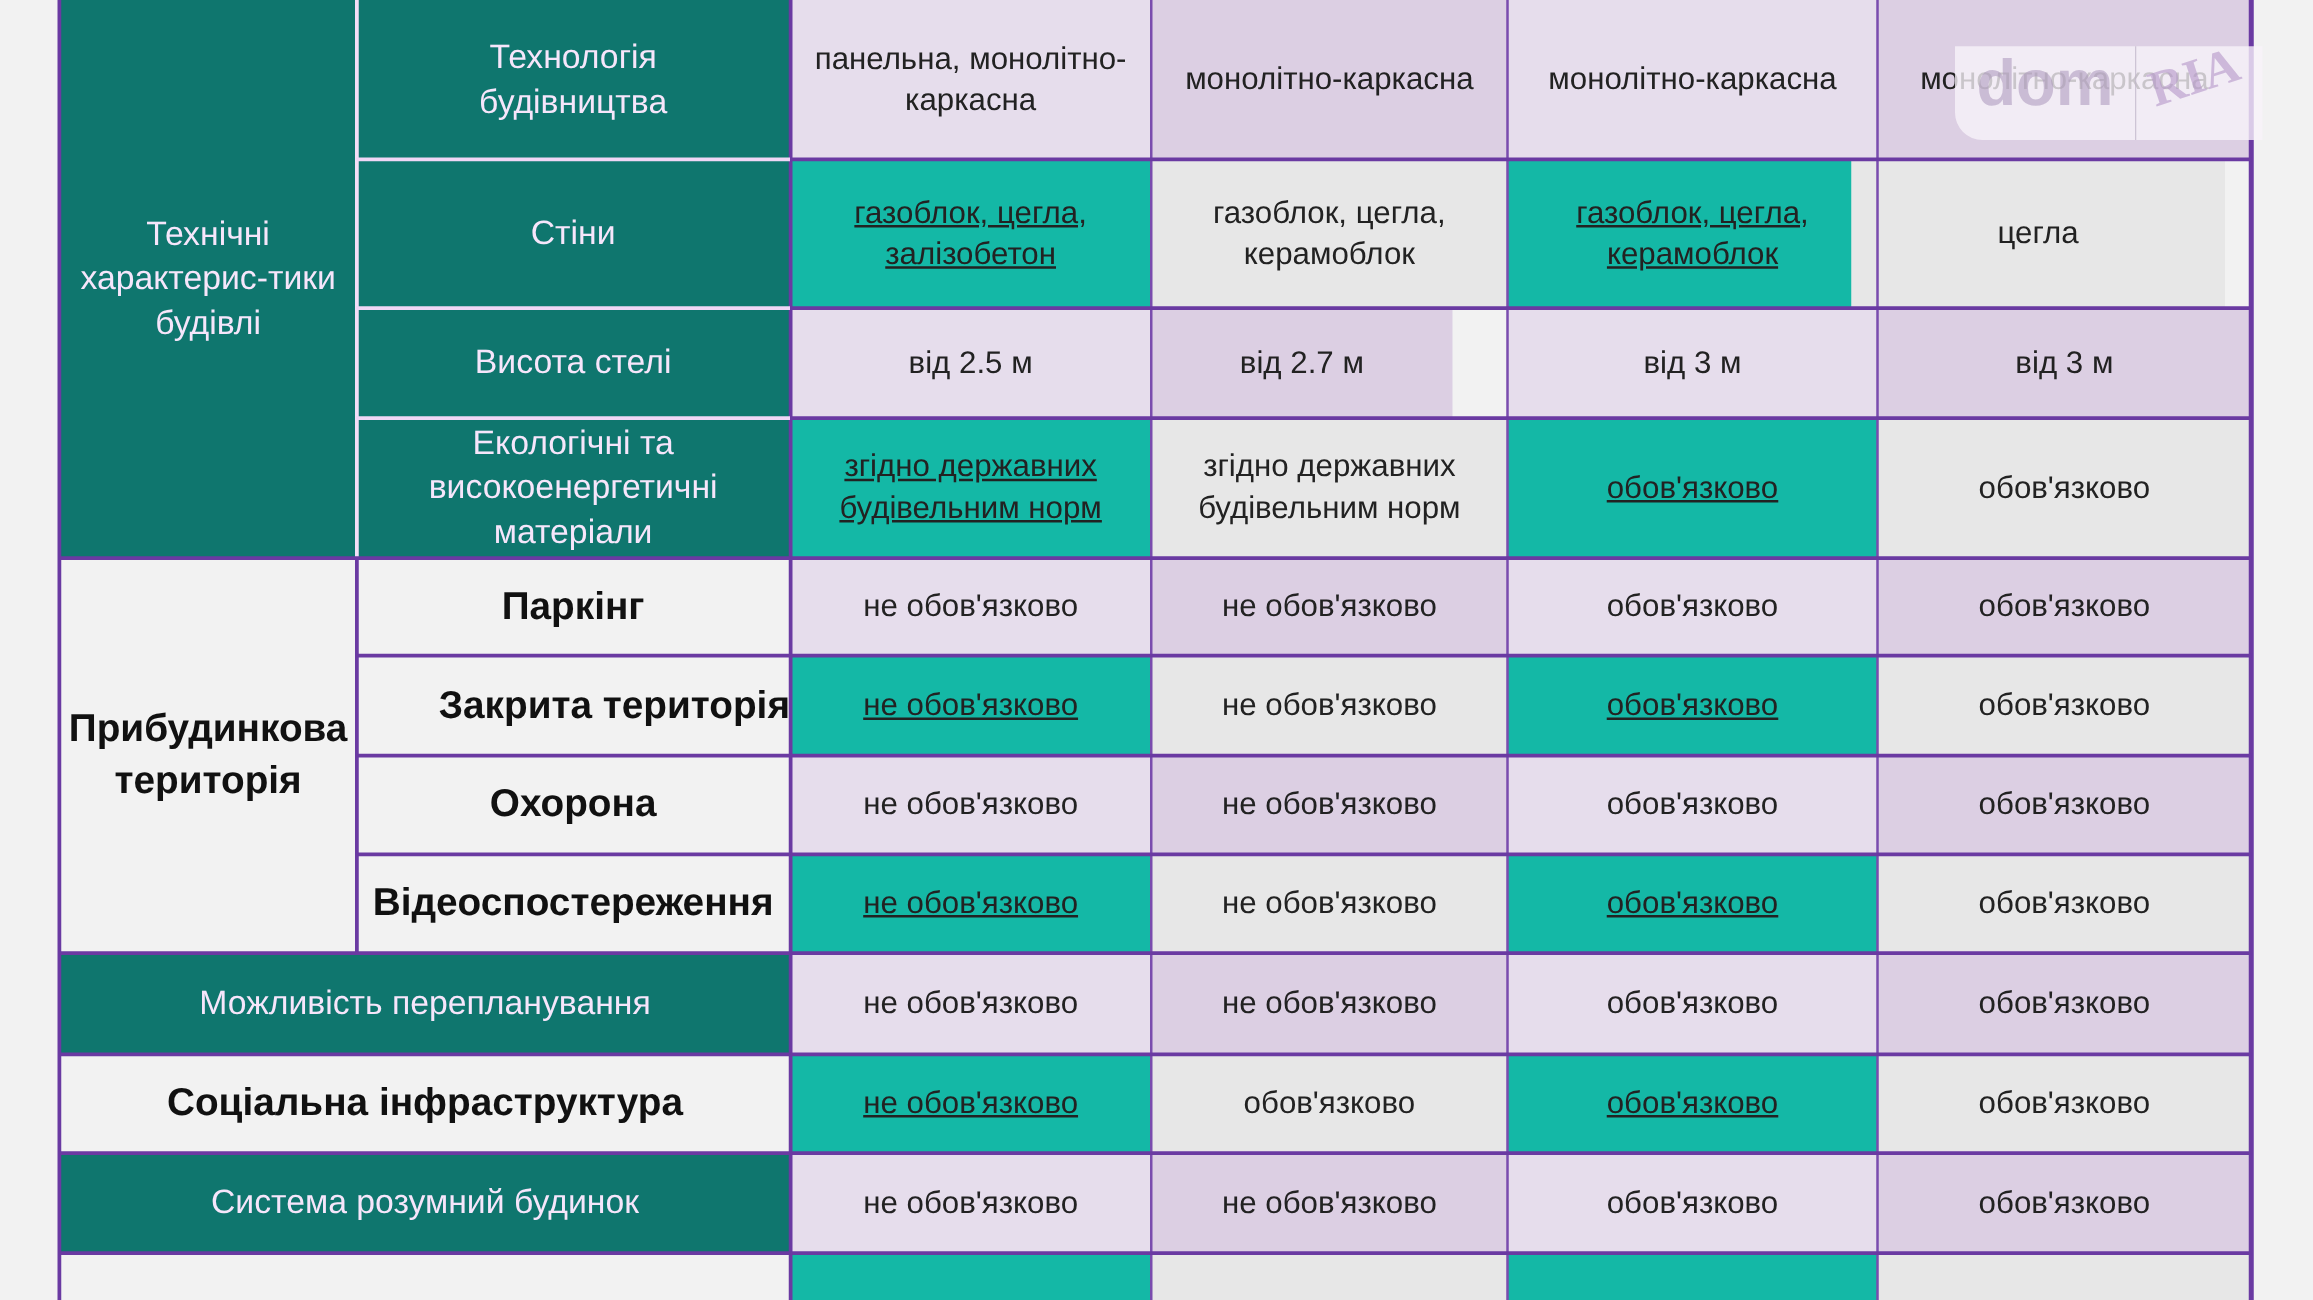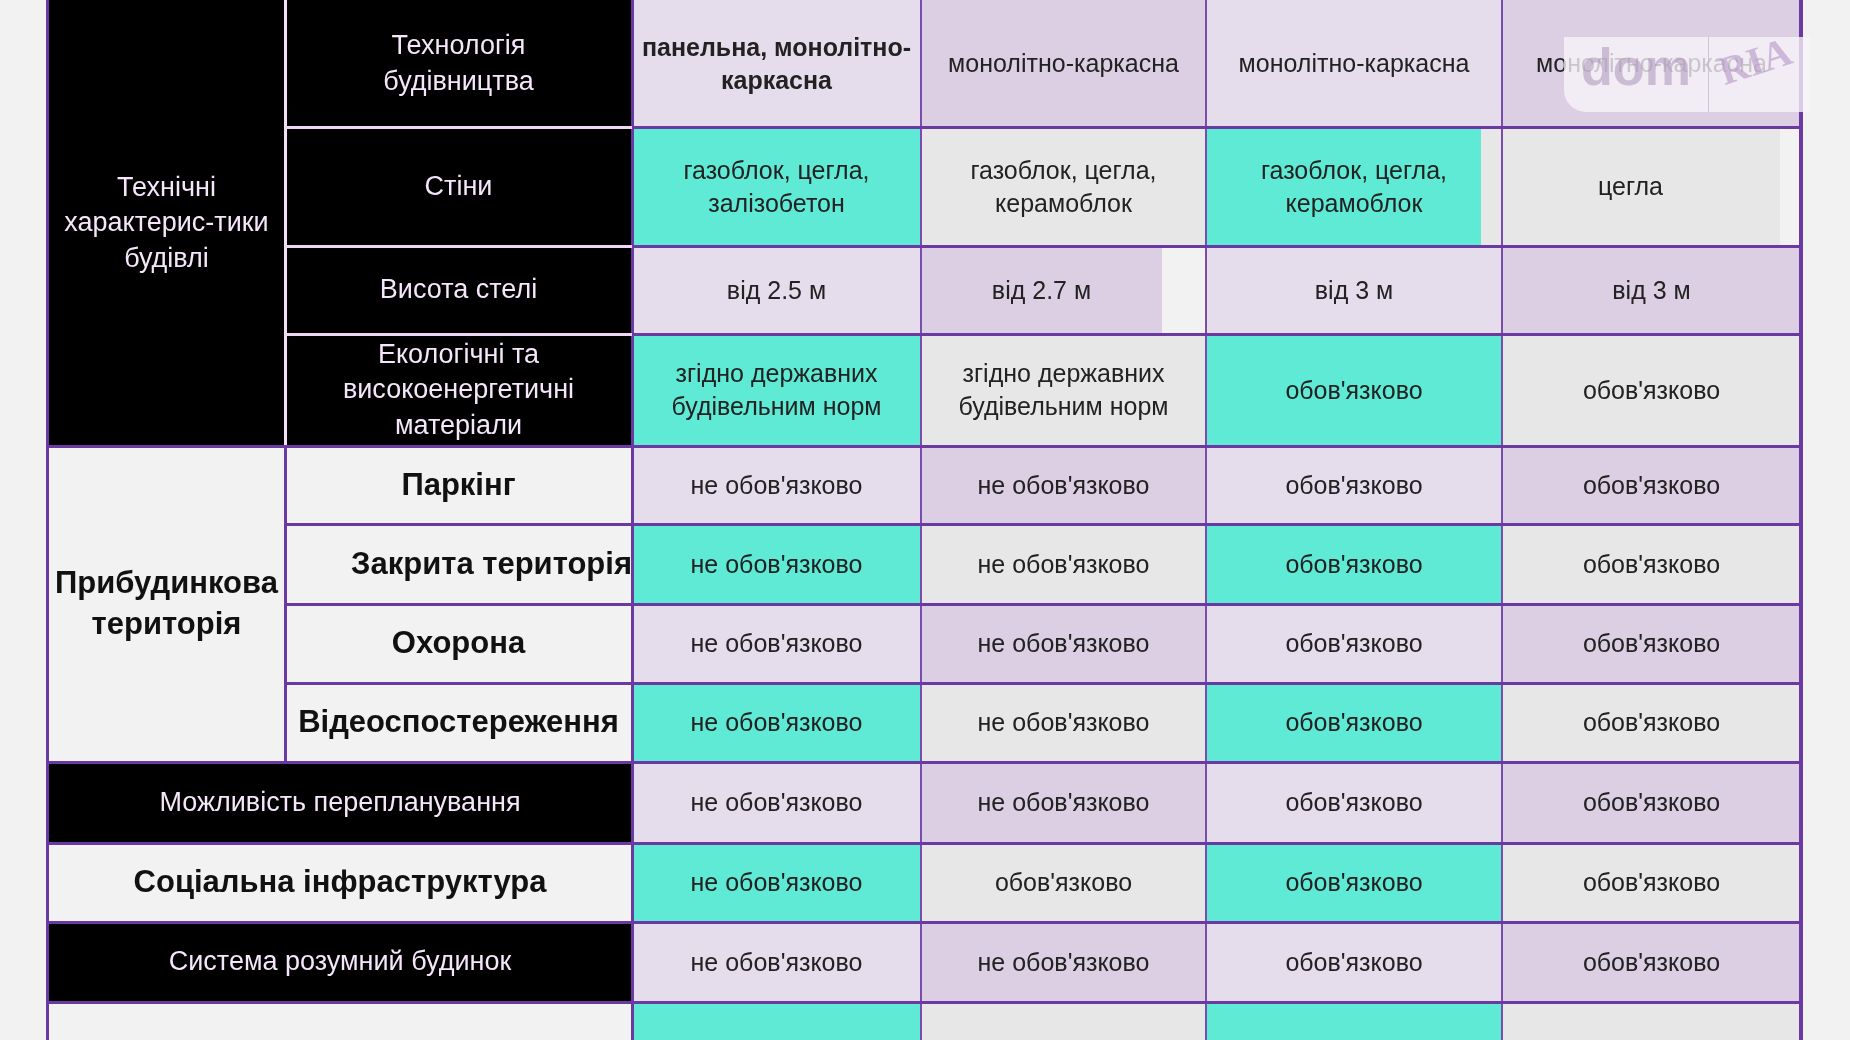--- a/index.html
+++ b/index.html
@@ -11,25 +11,25 @@
   }
   .tbl {
     position:absolute; left:48px; top:0; width:1753px; height:1100px;
   }
   .cell {
     position:absolute; box-sizing:border-box;
     display:flex; align-items:center; justify-content:center;
     text-align:center; line-height:1.32;
     font-size:25px; color:#222;
   }
-  .hdr { background:#000000; color:#f6e6fb; font-size:27px; }
+  .hdr { background:#0f766e; color:#f6e6fb; font-size:27px; }
   .hdr-w { background:#f2f2f2; color:#111; font-weight:bold; font-size:31px; }
   .lav-a { background:#e6ddec; }
   .lav-b { background:#dccfe3; }
-  .gry-a { background:#5eead4; }
+  .gry-a { background:#14b8a6;text-decoration:underline; }
   .gry-b { background:#e7e7e7; }
   .hline { position:absolute; height:3px; background:#6a3aa2; }
   .hline.light { background:#efd7f6; }
   .vline { position:absolute; width:3px; background:#6a3aa2; }
   .vline.thin { width:2px; background:#7a4cae; }
   .vline.light { background:#f4dff8; }
   .watermark {
     position:absolute; left:1564px; top:37px; width:246px; height:75px;
     background:rgba(248,244,250,0.78); border-radius:0 0 0 22px;
     display:flex; 
@@ -83,21 +83,21 @@
   <div class="cell hdr-w" style="left:0;top:843px;width:584px;height:79px;">
       <span>Соціальна інфраструктура</span>
     </div>
   <div class="cell hdr" style="left:0;top:922px;width:584px;height:80px;">
       <span>Система розумний будинок</span>
     </div>
   <div class="cell hdr-w" style="left:0;top:1002px;width:584px;height:98px;">
       <span></span>
     </div>
 
-  <div class="cell lav-a" style="left:584px;top:0;width:289px;height:127px;font-weight:bold;">
+  <div class="cell lav-a" style="left:584px;top:0;width:289px;height:127px;">
       <span>панельна, монолітно-каркасна</span>
     </div>
   <div class="cell lav-b" style="left:873px;top:0;width:285px;height:127px;">
       <span>монолітно-каркасна</span>
     </div>
   <div class="cell lav-a" style="left:1158px;top:0;width:296px;height:127px;">
       <span>монолітно-каркасна</span>
     </div>
   <div class="cell lav-b" style="left:1454px;top:0;width:299px;height:127px;">
       <span>монолітно-каркасна</span>

